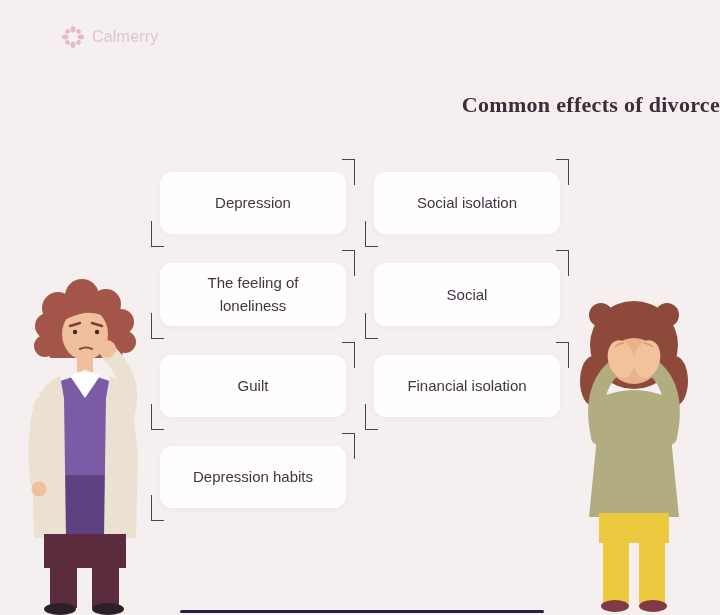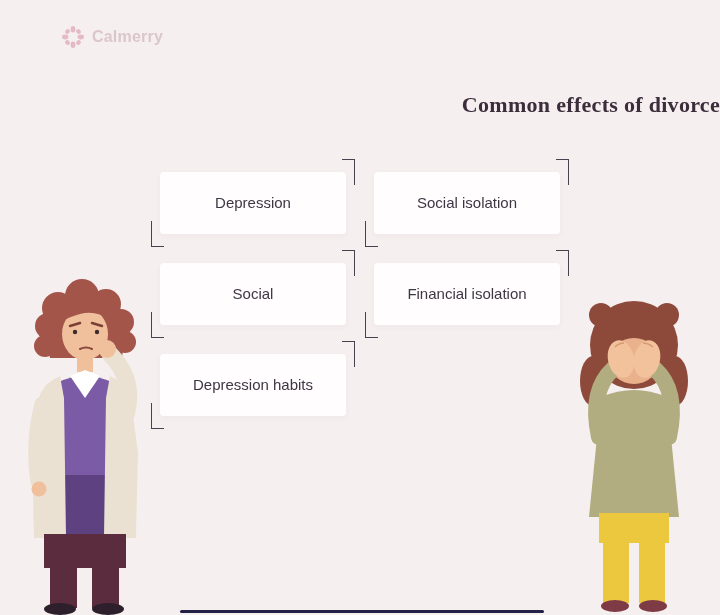--- a/index.html
+++ b/index.html
@@ -13,21 +13,21 @@
     background:#f6eff0;overflow:hidden;
   }
 
   
   .logo{
     position:absolute;top:26px;left:62px;
     display:flex;align-items:center;gap:8px;
   }
   .logo svg{display:block;}
   .logo .brand{
-    font-size:16px;font-weight:700;color:#dcc6cd;letter-spacing:.2px;
+    font-size:16px;font-weight:400;color:#dcc6cd;letter-spacing:.2px;
   }
 
   
   .title{
     position:absolute;top:92px;left:0;width:100%;
     text-align:right;
     font-family:"Liberation Serif","DejaVu Serif",serif;
     font-weight:700;font-size:22px;color:#3b2d3a;letter-spacing:.3px;
   }
 
@@ -36,21 +36,21 @@
     position:absolute;top:172px;left:50%;transform:translateX(-50%);
     display:grid;grid-template-columns:186px 186px;
     column-gap:28px;row-gap:29px;
   }
   .card{
     position:relative;
     background:#fffdfe;
     min-height:62px;
     display:flex;align-items:center;justify-content:center;
     padding:8px 18px;box-sizing:border-box;
-    border-radius:4px;
+    border-radius:12px;
     box-shadow:0 2px 6px rgba(80,60,70,.04);
   }
   .card::before{
     content:"";position:absolute;top:-13px;right:-9px;
     width:12px;height:25px;
     border-top:1.5px solid #4a4150;border-right:1.5px solid #4a4150;
   }
   .card::after{
     content:"";position:absolute;bottom:-13px;left:-9px;
     width:12px;height:25px;
@@ -95,21 +95,27 @@
   <div class="title">Common effects of divorce</div>
 
   <div class="grid">
     <div class="card">
       <span>Depression</span>
     </div>
     <div class="card">
       <span>Social isolation</span>
     </div>
     <div class="card">
+      <span>The feeling of loneliness</span>
+    </div>
+    <div class="card">
       <span>Social</span>
+    </div>
+    <div class="card">
+      <span>Guilt</span>
     </div>
     <div class="card">
       <span>Financial isolation</span>
     </div>
     <div class="card">
       <span>Depression habits</span>
     </div>
   </div>
 
   <svg class="man" viewBox="0 0 185 345">

